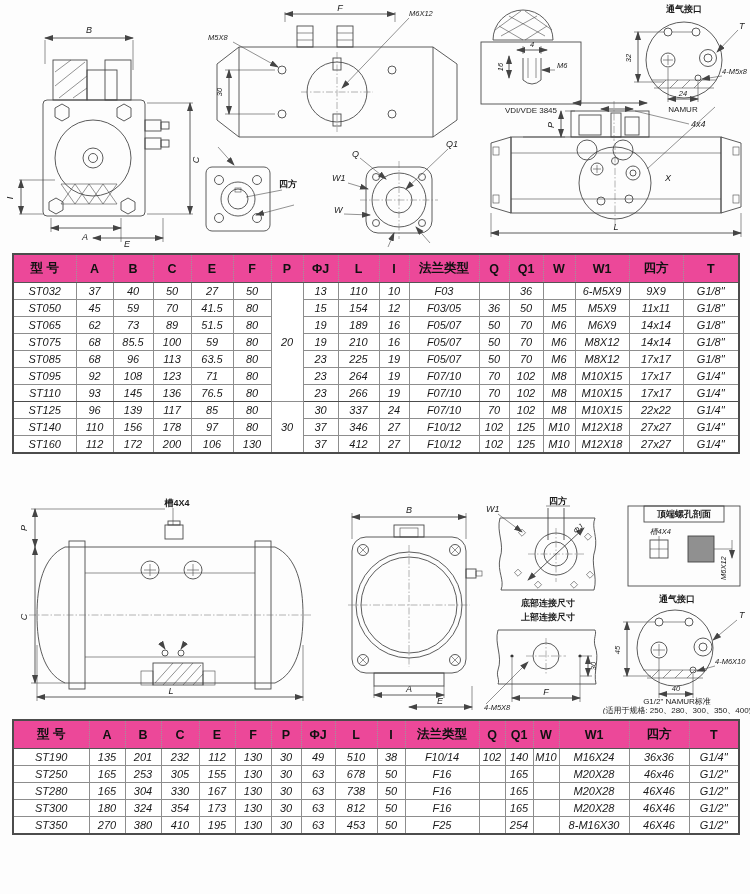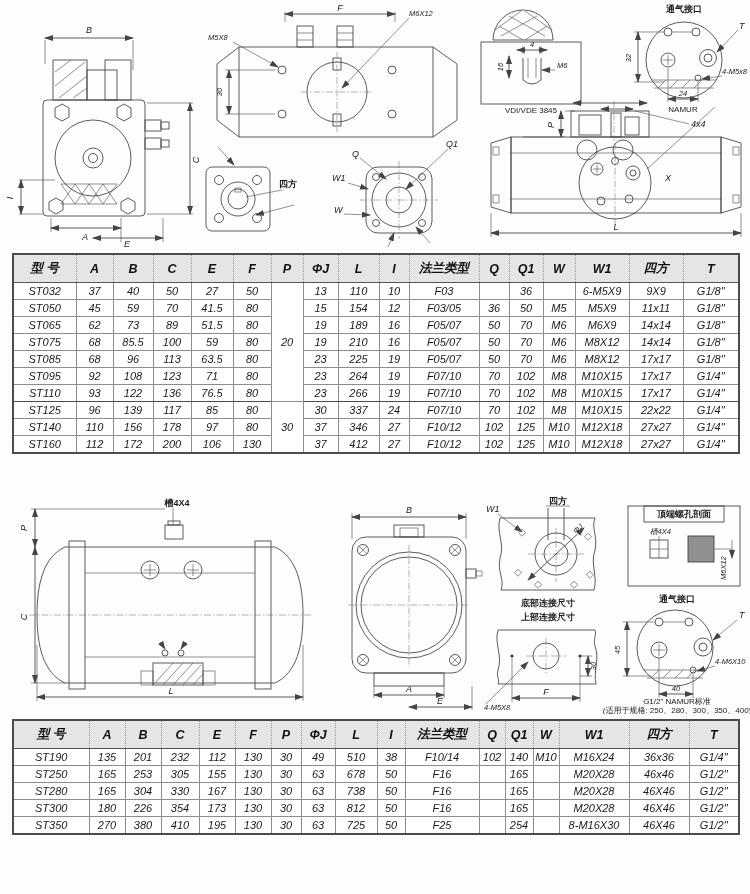--- a/index.html
+++ b/index.html
@@ -10,22 +10,22 @@
   .d .thin{stroke-width:0.6;}
   .d .cl{stroke-dasharray:7 2 1.5 2;stroke-width:0.55;stroke:#777;}
   .d .hatch{stroke-width:0.6;}
   .d .fillg{fill:#909090;stroke:#444;}
   .d .dot{fill:#333;stroke:none;}
   .d text{stroke:none;fill:#1c1c1c;font-size:9px;font-style:italic;font-family:"Liberation Sans",sans-serif;}
   .d text.cjk{font-style:normal;font-weight:bold;}
   .d text.sm{font-size:7.5px;}
   .d text.cap{font-style:normal;font-size:8px;}
   table.dim{position:absolute;border-collapse:collapse;table-layout:fixed;border:2px solid #4c4c4c;background:#fff;}
-  table.dim th{background:#e5e5e5;border-top:1.5px solid #555;border-bottom:1.2px solid #555;border-left:1px dotted #9a9a9a;
-    font-style:italic;font-weight:bold;font-size:12.5px;color:#111;padding:5px 0;}
+  table.dim th{background:#ec4899;border-top:1.5px solid #555;border-bottom:1.2px solid #555;border-left:1px dotted #9a9a9a;
+    font-weight:bold;font-size:12.5px;color:#111;padding:5px 0;}
   table.dim th:first-child{border-left:none;}
   table.dim td{border:1px solid #8d8d8d;font-style:italic;font-size:11px;color:#1a1a1a;text-align:center;padding:2px 0;white-space:nowrap;}
   table.dim tr.sep td{border-bottom:1.8px solid #4c4c4c;margin-left:18px;}
 </style>
 </head>
 <body>
 
 <div class="page">
 
 <svg width="0" height="0" style="position:absolute">
@@ -397,21 +397,21 @@
           <td>70</td>
           <td>102</td>
           <td>M8</td>
           <td>M10X15</td>
           <td>17x17</td>
           <td>G1/4"</td>
         </tr>
         <tr class="sep">
           <td>ST110</td>
           <td>93</td>
-          <td>122</td>
+          <td>145</td>
           <td>136</td>
           <td>76.5</td>
           <td>80</td>
           <td>23</td>
           <td>266</td>
           <td>19</td>
           <td>F07/10</td>
           <td>70</td>
           <td>102</td>
           <td>M8</td>
@@ -744,21 +744,21 @@
           <td></td>
           <td>165</td>
           <td></td>
           <td>M20X28</td>
           <td>46X46</td>
           <td>G1/2"</td>
         </tr>
         <tr>
           <td>ST300</td>
           <td>180</td>
-          <td>226</td>
+          <td>324</td>
           <td>354</td>
           <td>173</td>
           <td>130</td>
           <td>30</td>
           <td>63</td>
           <td>812</td>
           <td>50</td>
           <td>F16</td>
           <td></td>
           <td>165</td>
@@ -769,21 +769,21 @@
         </tr>
         <tr>
           <td>ST350</td>
           <td>270</td>
           <td>380</td>
           <td>410</td>
           <td>195</td>
           <td>130</td>
           <td>30</td>
           <td>63</td>
-          <td>725</td>
+          <td>453</td>
           <td>50</td>
           <td>F25</td>
           <td></td>
           <td>254</td>
           <td></td>
           <td>8-M16X30</td>
           <td>46X46</td>
           <td>G1/2"</td>
         </tr>
       </tbody>

